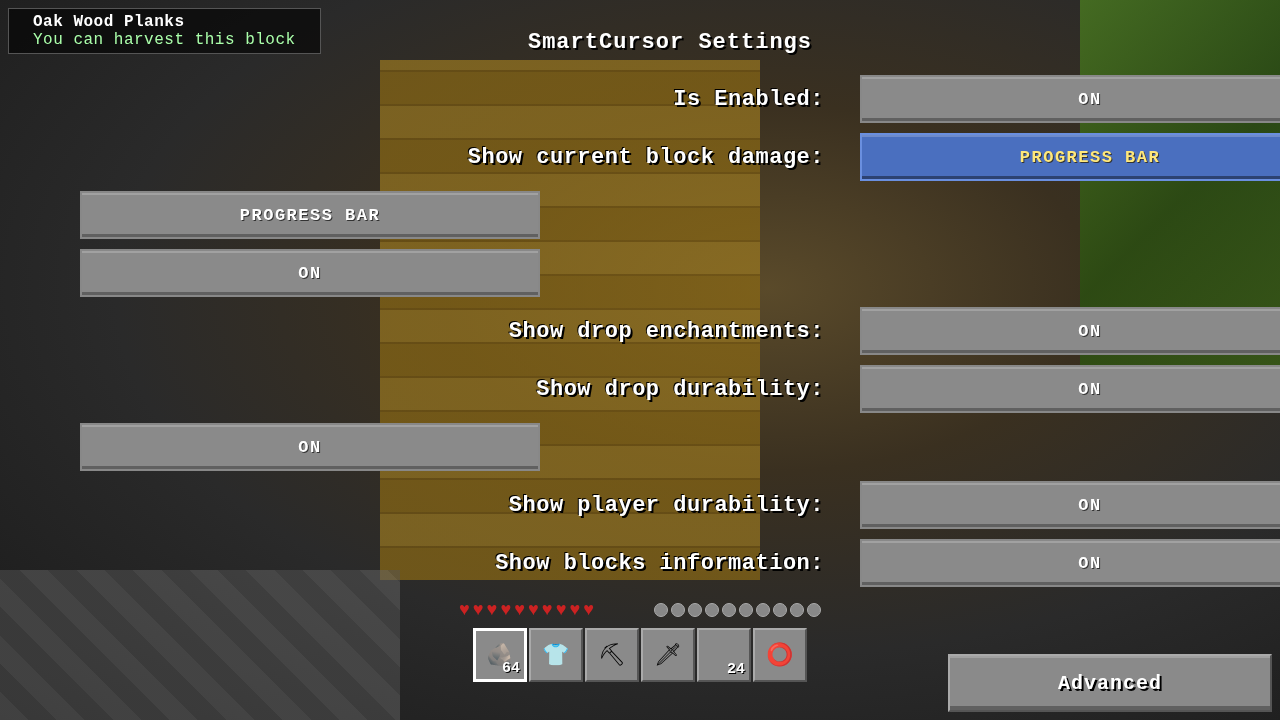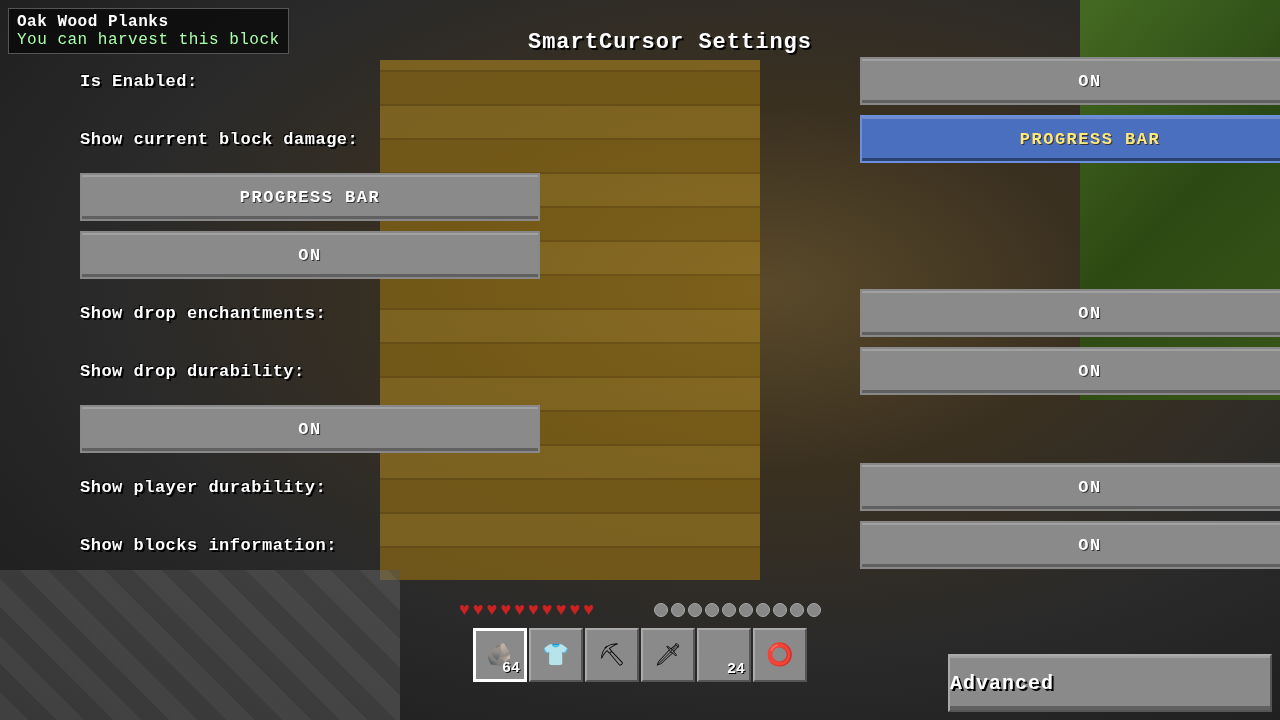--- a/index.html
+++ b/index.html
@@ -65,21 +65,21 @@
       opacity: 0.8;
       z-index: 1;
     }
 
     
     #tooltip {
       position: absolute;
       top: 8px;
       left: 8px;
       z-index: 10;
-      padding: 4px 8px;
+      padding: 4px 24px;
       background: rgba(0,0,0,0.6);
       border: 1px solid #555;
     }
 
     #tooltip .item-name {
       color: #ffffff;
       font-size: 16px;
       font-weight: bold;
       letter-spacing: 0.5px;
     }
@@ -97,37 +97,39 @@
       left: 80px;
       right: 20px;
       z-index: 10;
     }
 
     #panel-title {
       text-align: center;
       color: #ffffff;
       font-size: 22px;
       font-weight: bold;
+      margin-bottom: 18px;
       letter-spacing: 1px;
       text-shadow: 2px 2px #000;
     }
 
     .settings-row {
       display: flex;
       align-items: center;
       margin-bottom: 6px;
       height: 52px;
     }
 
     .setting-label {
       flex: 0 0 780px;
       color: #ffffff;
-      font-size: 17px;
-      font-weight: bold;
-      padding-right: 22px;
+      font-size: 22px;
+      font-weight: bold;
+      text-align: right;
+      padding-right: 36px;
       letter-spacing: 0.5px;
       text-shadow: 2px 2px #000, -1px -1px #000;
     }
 
     .setting-btn {
       flex: 0 0 460px;
       height: 48px;
       border: 2px solid #888;
       background: #8a8a8a;
       color: #ffffff;
@@ -246,21 +248,21 @@
       border-bottom-color: #555;
       border-right-color: #555;
       color: #ffffff;
       font-family: 'Courier New', Courier, monospace;
       font-size: 20px;
       font-weight: bold;
       letter-spacing: 1px;
       cursor: pointer;
       display: flex;
       align-items: center;
-      justify-content: flex-start;
+      justify-content: center;
       text-shadow: 2px 2px #000;
       box-shadow: inset 0 -4px 0 rgba(0,0,0,0.3), inset 0 2px 0 rgba(255,255,255,0.2);
       z-index: 20;
     }
   </style>
 </head>
 <body>
 
 <div id="game-bg"></div>
 <div class="wood-area"></div>

